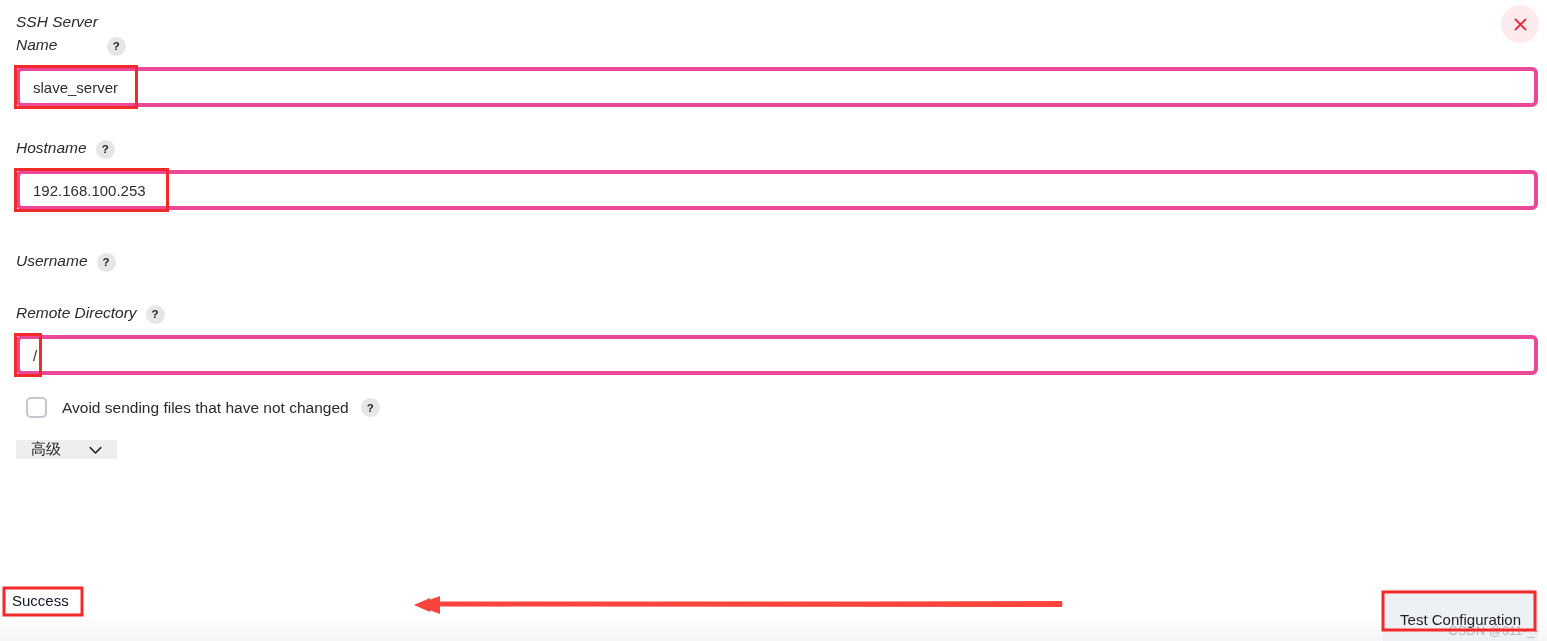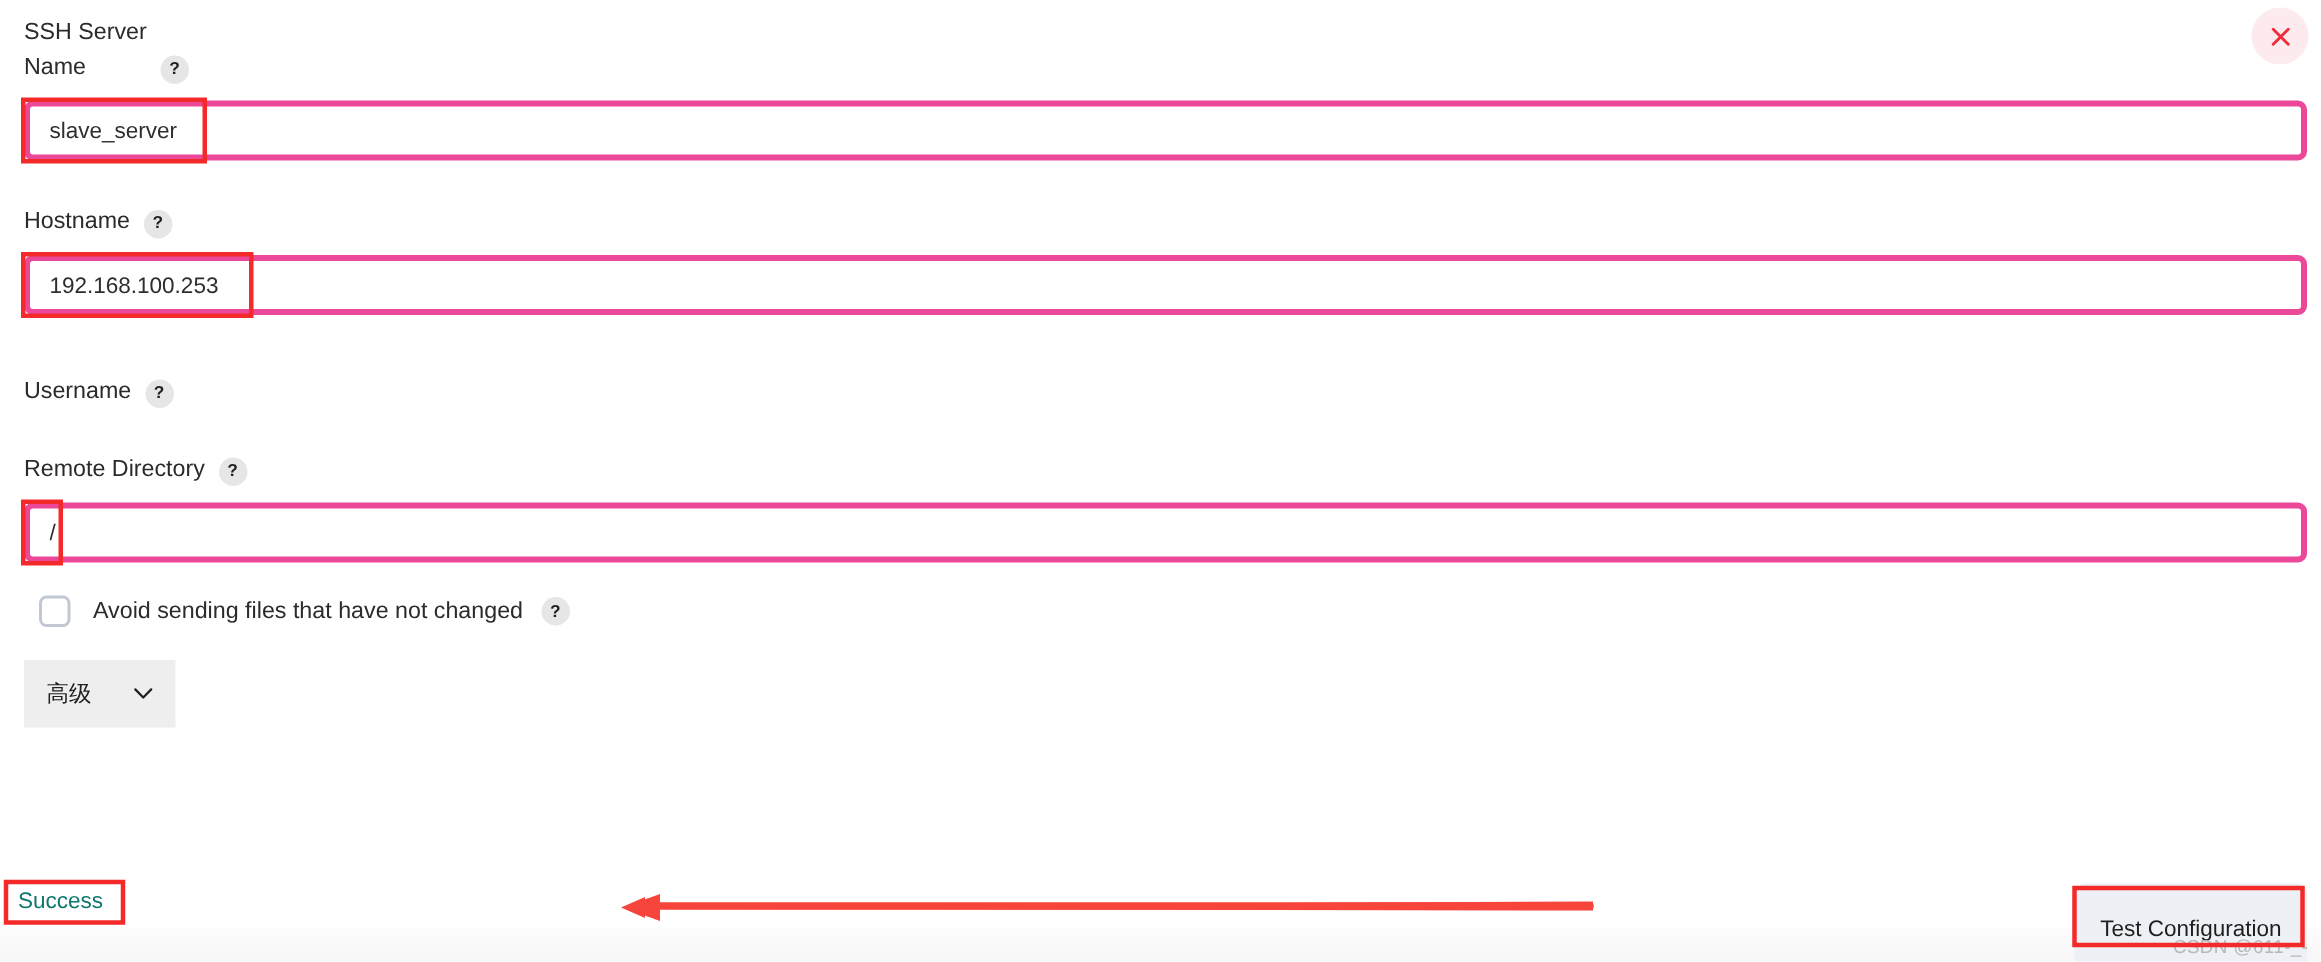--- a/index.html
+++ b/index.html
@@ -46,21 +46,21 @@
 
   .field-label {
     font-size: 15.5px;
     color: #2b2b2b;
     line-height: 23px;
     display: flex;
     align-items: center;
     flex-wrap: wrap;
     gap: 0;
   }
-  .field-label .label-text { white-space: pre-line; }
+  .field-label .label-text { white-space: pre-line; font-style: italic; }
 
   .help-icon {
     display: inline-flex;
     align-items: center;
     justify-content: center;
     width: 19px;
     height: 19px;
     min-width: 19px;
     border-radius: 50%;
     background: #e6e6e6;
@@ -121,21 +121,21 @@
 
   
   .pill-btn {
     margin-top: 22px;
     display: inline-flex;
     align-items: center;
     gap: 28px;
     background: #eeeeef;
     border: none;
     border-radius: 0;
-    padding: 13px 15px;
+    padding: 0 15px;
     font-size: 15px;
     color: #202020;
     cursor: pointer;
     font-family: "Liberation Sans", sans-serif;
   }
 
   
   .footer-band {
     position: absolute;
     left: 0;
@@ -143,21 +143,21 @@
     bottom: 0;
     height: 23px;
     background: linear-gradient(#fdfdfd, #f6f6f7);
   }
 
   .status-text {
     position: absolute;
     left: 12px;
     top: 592px;
     font-size: 15px;
-    color: #0f766e;
+    color: #0f172a;
   }
 
   .test-btn {
     position: absolute;
     right: 9px;
     top: 589px;
     background: #edf0f5;
     border: none;
     border-radius: 7px;
     padding: 22px 17px;

